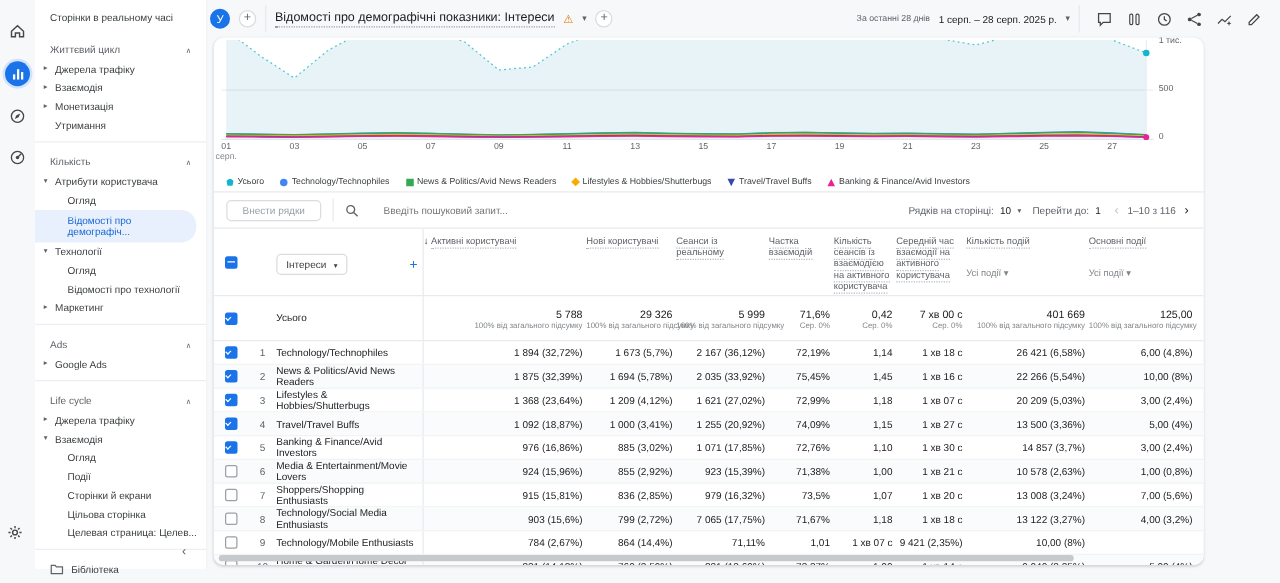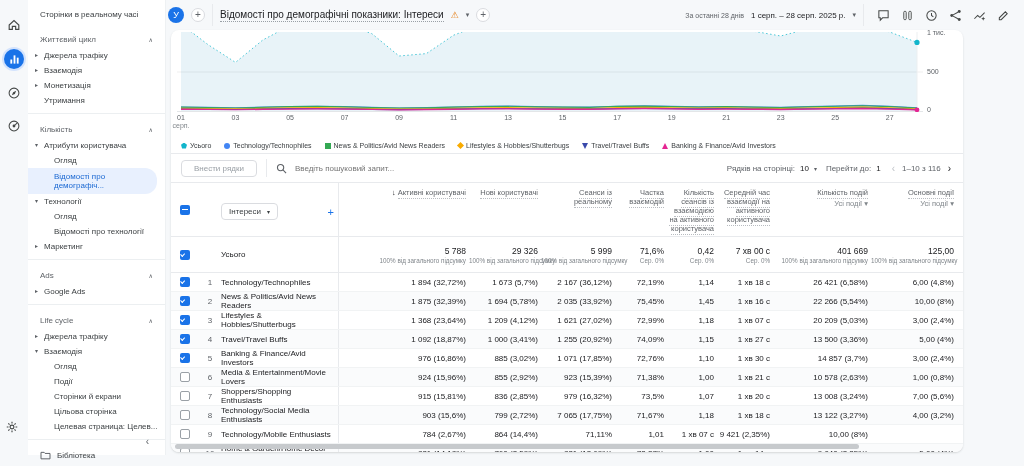--- a/index.html
+++ b/index.html
@@ -56,34 +56,34 @@
   .mk.circle{border-radius:50%}
   .mk.diamond{transform:rotate(45deg);width:5px;height:5px}
   .mk.pentagon{clip-path:polygon(50% 0,100% 38%,82% 100%,18% 100%,0 38%)}
   .mk.tri-up{width:0;height:0;background:transparent!important}
   .mk.tri-down{width:0;height:0;background:transparent!important}
 
   
   .toolbar{display:flex;align-items:center;height:29px;border-top:1px solid #e8eaed;padding:0 10px;font-size:8px;color:#5f6368;gap:9px}
   .imp-btn{border:1px solid #dadce0;border-radius:4px;padding:3px 12px;color:#9aa0a6;background:#fff;cursor:pointer;font-size:8px;white-space:nowrap}
   .vsep{width:1px;height:18px;background:#e8eaed}
-  .search{display:flex;align-items:flex-start;gap:6px;flex:1}
+  .search{display:flex;align-items:flex-start;gap:18px;flex:1}
   .search input{border:none;outline:none;font-size:8px;color:#202124;width:160px;font-family:"Liberation Sans",sans-serif;background:transparent}
   .pgc{display:flex;align-items:center;gap:5px;white-space:nowrap}
   .pg-num{color:#202124}
   .pg-caret{font-size:6px}
   .chev{font-size:10px;color:#202124;cursor:pointer;padding:0 2px}
   .chev.dis{color:#bdc1c6}
 
   
   .tgrid{--tcols:28px 22px 118px 130px 72px 74px 52px 50px 56px 98px 86px}
   .thead{display:grid;grid-template-columns:var(--tcols);border-top:1px solid #e8eaed;border-bottom:1px solid #e8eaed;font-size:7.5px;color:#5f6368;min-height:44px}
-  .th{padding:5px 3px 3px 0;text-align:right;line-height:9px}
+  .th{padding:5px 3px 3px 0;text-align:left;line-height:9px}
   .th .lbl{border-bottom:1px dotted #b8bcc1;padding-bottom:.5px}
-  .th .sub{display:block;margin-top:2px;color:#80868b}
+  .th .sub{display:block;margin-top:17px;color:#80868b}
   .divcell{border-right:1px solid #e8eaed}
   .dim-head{display:flex;align-items:center;justify-content:space-between;padding:4px 4px 0 0}
   .dim-pill{border:1px solid #dadce0;border-radius:4px;padding:3px 7px;font-size:8px;color:#3c4043;display:flex;gap:6px;align-items:center;cursor:pointer;background:#fff}
   .addcol{color:#1a73e8;font-size:11px;cursor:pointer}
   .cbox{width:10px;height:10px;border-radius:2px;position:relative;flex:none;cursor:pointer}
   .cbox.on{background:#1a73e8}
   .cbox.on::after{content:"";position:absolute;left:2px;top:4.2px;width:2.5px;height:1.6px;border-left:1.4px solid #fff;border-bottom:1.4px solid #fff;transform:rotate(-45deg);transform-origin:left bottom}
   .cbox.ind{background:#1a73e8}
   .cbox.ind::after{content:"";position:absolute;left:2px;top:4.4px;width:6px;height:1.6px;background:#fff}
   .cbox.off{border:1px solid #9aa0a6;background:#fff}

